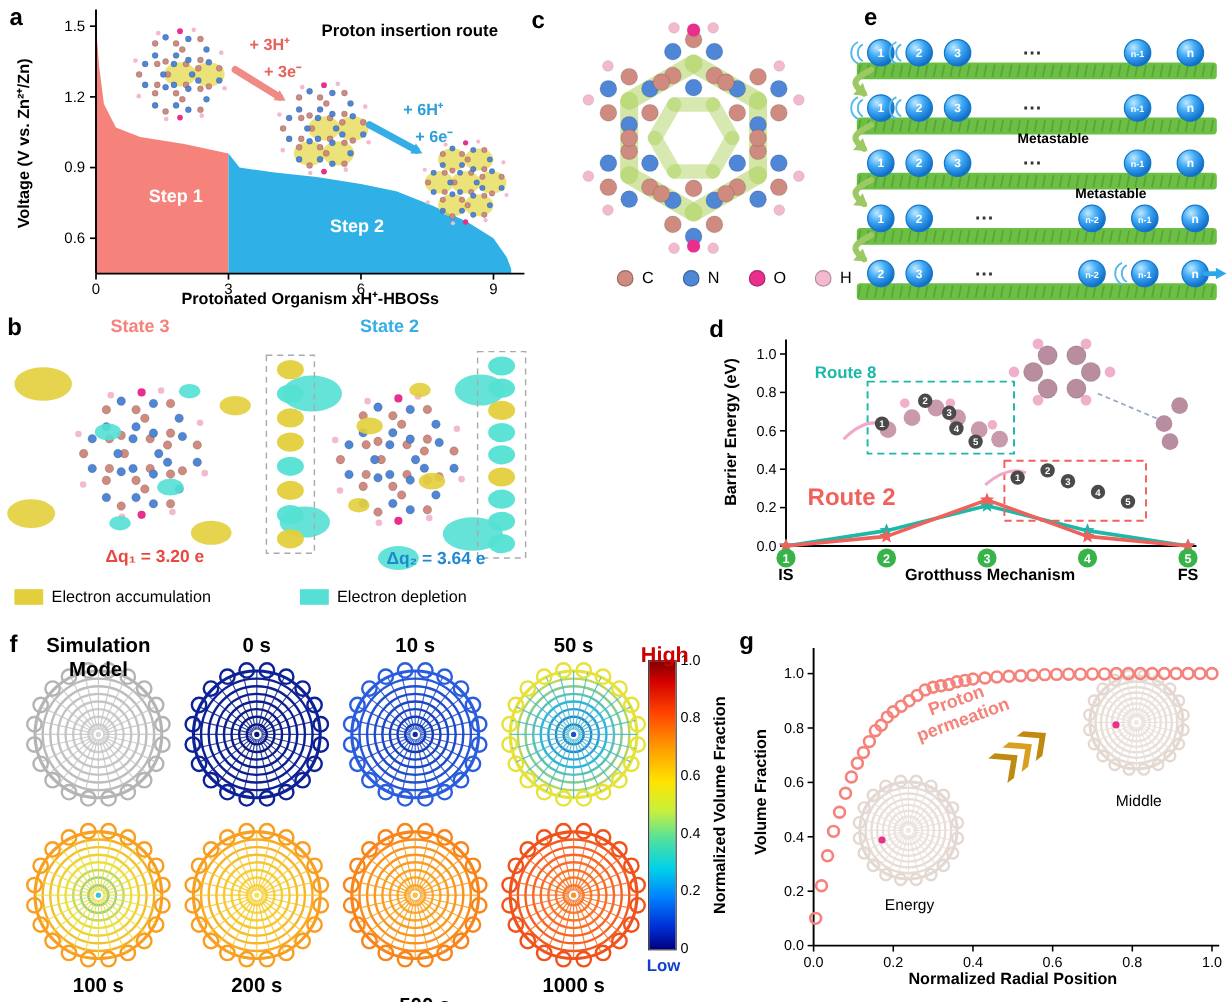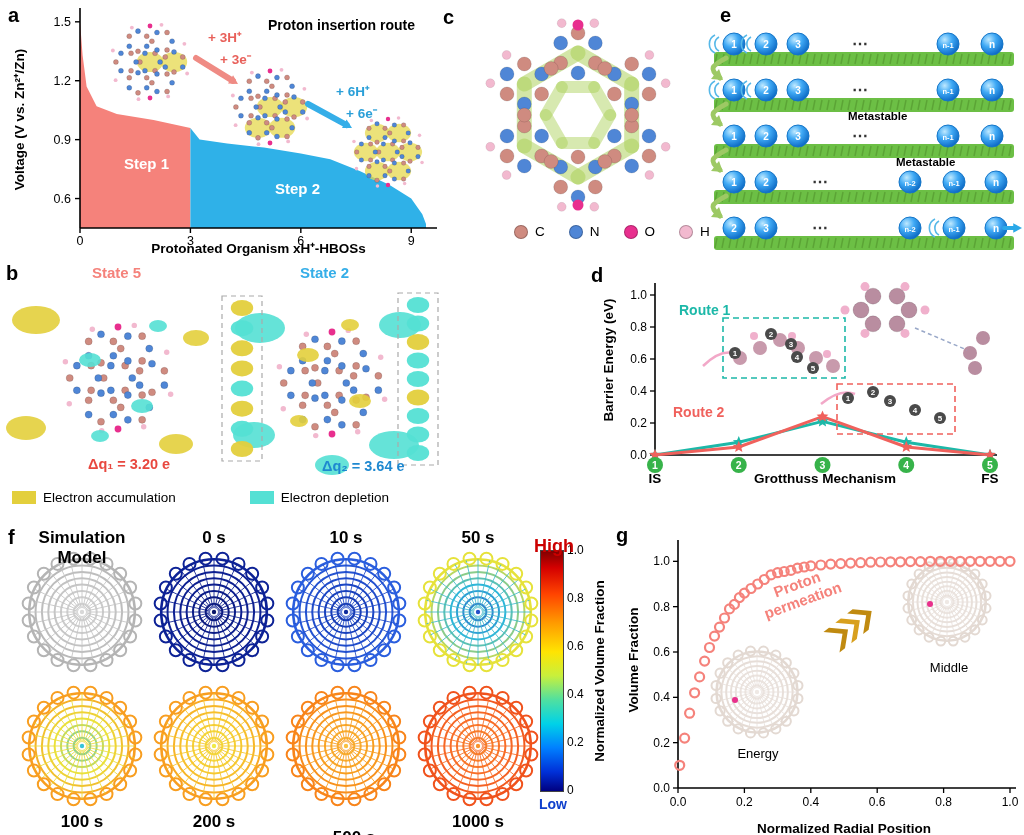--- a/index.html
+++ b/index.html
@@ -800,21 +800,21 @@
         <ellipse cx="418" cy="47" rx="11.200000000000001" ry="8" fill="#54e0d4" opacity="0.95"></ellipse>
         <ellipse cx="418" cy="65.5" rx="11.200000000000001" ry="8" fill="#54e0d4" opacity="0.95"></ellipse>
         <ellipse cx="418" cy="84" rx="11.200000000000001" ry="8" fill="#e3cf3c" opacity="0.95"></ellipse>
         <ellipse cx="418" cy="102.5" rx="11.200000000000001" ry="8" fill="#54e0d4" opacity="0.95"></ellipse>
         <ellipse cx="418" cy="121" rx="11.200000000000001" ry="8" fill="#54e0d4" opacity="0.95"></ellipse>
         <ellipse cx="418" cy="139.5" rx="11.200000000000001" ry="8" fill="#e3cf3c" opacity="0.95"></ellipse>
         <ellipse cx="418" cy="158" rx="11.200000000000001" ry="8" fill="#54e0d4" opacity="0.95"></ellipse>
         <ellipse cx="418" cy="176.5" rx="11.200000000000001" ry="8" fill="#54e0d4" opacity="0.95"></ellipse>
         <ellipse cx="418" cy="195" rx="11.200000000000001" ry="8" fill="#54e0d4" opacity="0.95"></ellipse>
       </svg>
-    <div class="txt state-label" style="left:92px;top:6px;color:#f5827b;">State 5</div>
+    <div class="txt state-label" style="left:92px;top:6px;color:#f5827b;">State 3</div>
     <div class="txt state-label" style="left:300px;top:6px;color:#35aee8;">State 2</div>
     <div class="txt dq-label" style="left:88px;top:198px;color:#e8483f;">Δq₁ = 3.20 e</div>
     <div class="txt dq-label" style="left:322px;top:200px;color:#1e88d0;text-align:right;">Δq₂ = 3.64 e</div>
     <div class="legend-row" id="legend-b" style="left:12px;top:232px;gap:74px;">
         <div class="leg-item">
           <span class="leg-swatch" style="background: rgb(227, 207, 60);"></span>
           <span>Electron accumulation</span>
         </div>
         <div class="leg-item">
           <span class="leg-swatch" style="background: rgb(84, 224, 212);"></span>
@@ -911,22 +911,22 @@
           <text x="288" y="137" font-size="8" fill="#fff" text-anchor="middle" font-family="Liberation Sans, sans-serif" font-weight="700">2</text>
           <circle cx="305" cy="143" r="6" fill="#4a4a4a"></circle>
           <text x="305" y="146" font-size="8" fill="#fff" text-anchor="middle" font-family="Liberation Sans, sans-serif" font-weight="700">3</text>
           <circle cx="330" cy="152" r="6" fill="#4a4a4a"></circle>
           <text x="330" y="155" font-size="8" fill="#fff" text-anchor="middle" font-family="Liberation Sans, sans-serif" font-weight="700">4</text>
           <circle cx="355" cy="160" r="6" fill="#4a4a4a"></circle>
           <text x="355" y="163" font-size="8" fill="#fff" text-anchor="middle" font-family="Liberation Sans, sans-serif" font-weight="700">5</text>
         </g>
       </svg>
     <div class="vlabel" style="left:16px;top:178px;width:152px;">Barrier Energy (eV)</div>
-    <div class="txt" style="left:94px;top:44px;color:#1cb8a8;font-weight:bold;font-size:14px;">Route 1</div>
-    <div class="txt" style="left:88px;top:146px;color:#f0615c;font-weight:bold;font-size:14px;">Route 2</div>
+    <div class="txt" style="left:94px;top:44px;color:#1cb8a8;font-weight:bold;font-size:14px;">Route 8</div>
+    <div class="txt" style="left:88px;top:146px;color:#f0615c;font-weight:bold;font-size:20px;">Route 2</div>
   </div>
 
   <div class="panel" id="panel-f" style="left:0;top:520px;width:612px;height:315px;">
     <div class="panel-label" style="left:8px;top:6px;">f</div>
     <svg id="svg-f" class="layer" width="612" height="315">
         <g>
           <circle cx="82" cy="92" r="8.35" fill="none" stroke="rgb(212,212,212)" stroke-width="2"></circle>
           <circle cx="82" cy="92" r="14.7" fill="none" stroke="rgb(207,207,207)" stroke-width="2"></circle>
           <circle cx="82" cy="92" r="21.049999999999997" fill="none" stroke="rgb(203,203,203)" stroke-width="2"></circle>
           <circle cx="82" cy="92" r="27.4" fill="none" stroke="rgb(198,198,198)" stroke-width="2"></circle>
@@ -1615,19 +1615,19 @@
         <circle cx="328.3" cy="41.3" r="4.5" fill="none" stroke="#f5827b" stroke-width="2.2"></circle>
         <circle cx="338.2" cy="41.3" r="4.5" fill="none" stroke="#f5827b" stroke-width="2.2"></circle>
         <circle cx="348.2" cy="41.3" r="4.5" fill="none" stroke="#f5827b" stroke-width="2.2"></circle>
         <circle cx="358.2" cy="41.3" r="4.5" fill="none" stroke="#f5827b" stroke-width="2.2"></circle>
         <circle cx="368.1" cy="41.3" r="4.5" fill="none" stroke="#f5827b" stroke-width="2.2"></circle>
         <circle cx="378.1" cy="41.3" r="4.5" fill="none" stroke="#f5827b" stroke-width="2.2"></circle>
         <circle cx="388.0" cy="41.3" r="4.5" fill="none" stroke="#f5827b" stroke-width="2.2"></circle>
         <circle cx="398.0" cy="41.3" r="4.5" fill="none" stroke="#f5827b" stroke-width="2.2"></circle>
       </svg>
     <div class="vlabel" style="left:14px;top:250px;width:220px;">Volume Fraction</div>
-    <div class="txt" style="left:66px;top:288px;width:332px;text-align:center;font-weight:600;margin-top:13px;">Normalized Radial Position</div>
+    <div class="txt" style="left:66px;top:288px;width:332px;text-align:center;font-weight:600;">Normalized Radial Position</div>
     <div class="annotation" style="left:142px;top:56px;color:#f5827b;">Proton permeation</div>
     <div class="inset-label" style="left:108px;top:226px;width:76px;">Energy</div>
     <div class="inset-label" style="left:302px;top:140px;width:70px;">Middle</div>
   </div>
 
 </div>
 
 </body></html>

